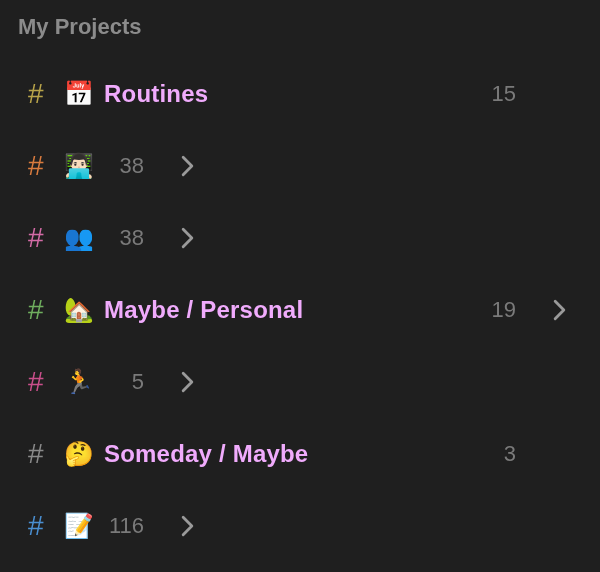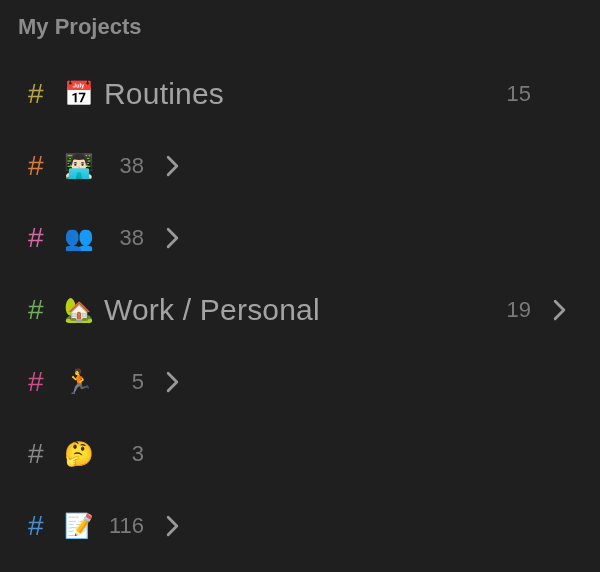--- a/index.html
+++ b/index.html
@@ -38,30 +38,30 @@
       font-family: -apple-system, sans-serif;
     }
     .emoji {
       font-size: 24px;
       width: 40px;
       flex-shrink: 0;
       display: inline-flex;
       align-items: center;
     }
     .label {
-      font-size: 30px;
-      color: #a3a3a3;
-      font-weight: 400;
+      font-size: 24px;
+      color: #f0abfc;
+      font-weight: 700;
       flex: 1;
       letter-spacing: 0.2px;
     }
     .count {
       font-size: 22px;
       color: #7a7a7a;
-      margin-right: 5px;
+      margin-right: 20px;
       min-width: 40px;
       text-align: right;
     }
     .chevron {
       width: 46px;
       display: flex;
       align-items: center;
       justify-content: center;
       flex-shrink: 0;
     }
@@ -110,21 +110,21 @@
     <span class="chevron">
       <svg viewBox="0 0 12 20" fill="none" stroke="#9a9a9a" stroke-width="2.6" stroke-linecap="round" stroke-linejoin="round">
           <polyline points="2,2 10,10 2,18"></polyline>
         </svg>
     </span>
   </div>
 
   <div class="project-item">
     <span class="hash" style="color:#6fae5e">#</span>
     <span class="emoji">🏡</span>
-    <span class="label">Work / Personal</span>
+    <span class="label">Maybe / Personal</span>
     <span class="count">19</span>
     <span class="chevron">
       <svg viewBox="0 0 12 20" fill="none" stroke="#9a9a9a" stroke-width="2.6" stroke-linecap="round" stroke-linejoin="round">
           <polyline points="2,2 10,10 2,18"></polyline>
         </svg>
     </span>
   </div>
 
   <div class="project-item">
     <span class="hash" style="color:#c94f8b">#</span>
@@ -133,20 +133,21 @@
     <span class="chevron">
       <svg viewBox="0 0 12 20" fill="none" stroke="#9a9a9a" stroke-width="2.6" stroke-linecap="round" stroke-linejoin="round">
           <polyline points="2,2 10,10 2,18"></polyline>
         </svg>
     </span>
   </div>
 
   <div class="project-item">
     <span class="hash" style="color:#8a8a8a">#</span>
     <span class="emoji">🤔</span>
+    <span class="label">Someday / Maybe</span>
     <span class="count">3</span>
     <span class="chevron chevron-hidden">
       <svg viewBox="0 0 12 20" fill="none" stroke="#9a9a9a" stroke-width="2.6" stroke-linecap="round" stroke-linejoin="round">
           <polyline points="2,2 10,10 2,18"></polyline>
         </svg>
     </span>
   </div>
 
   <div class="project-item">
     <span class="hash" style="color:#4a8fd1">#</span>

